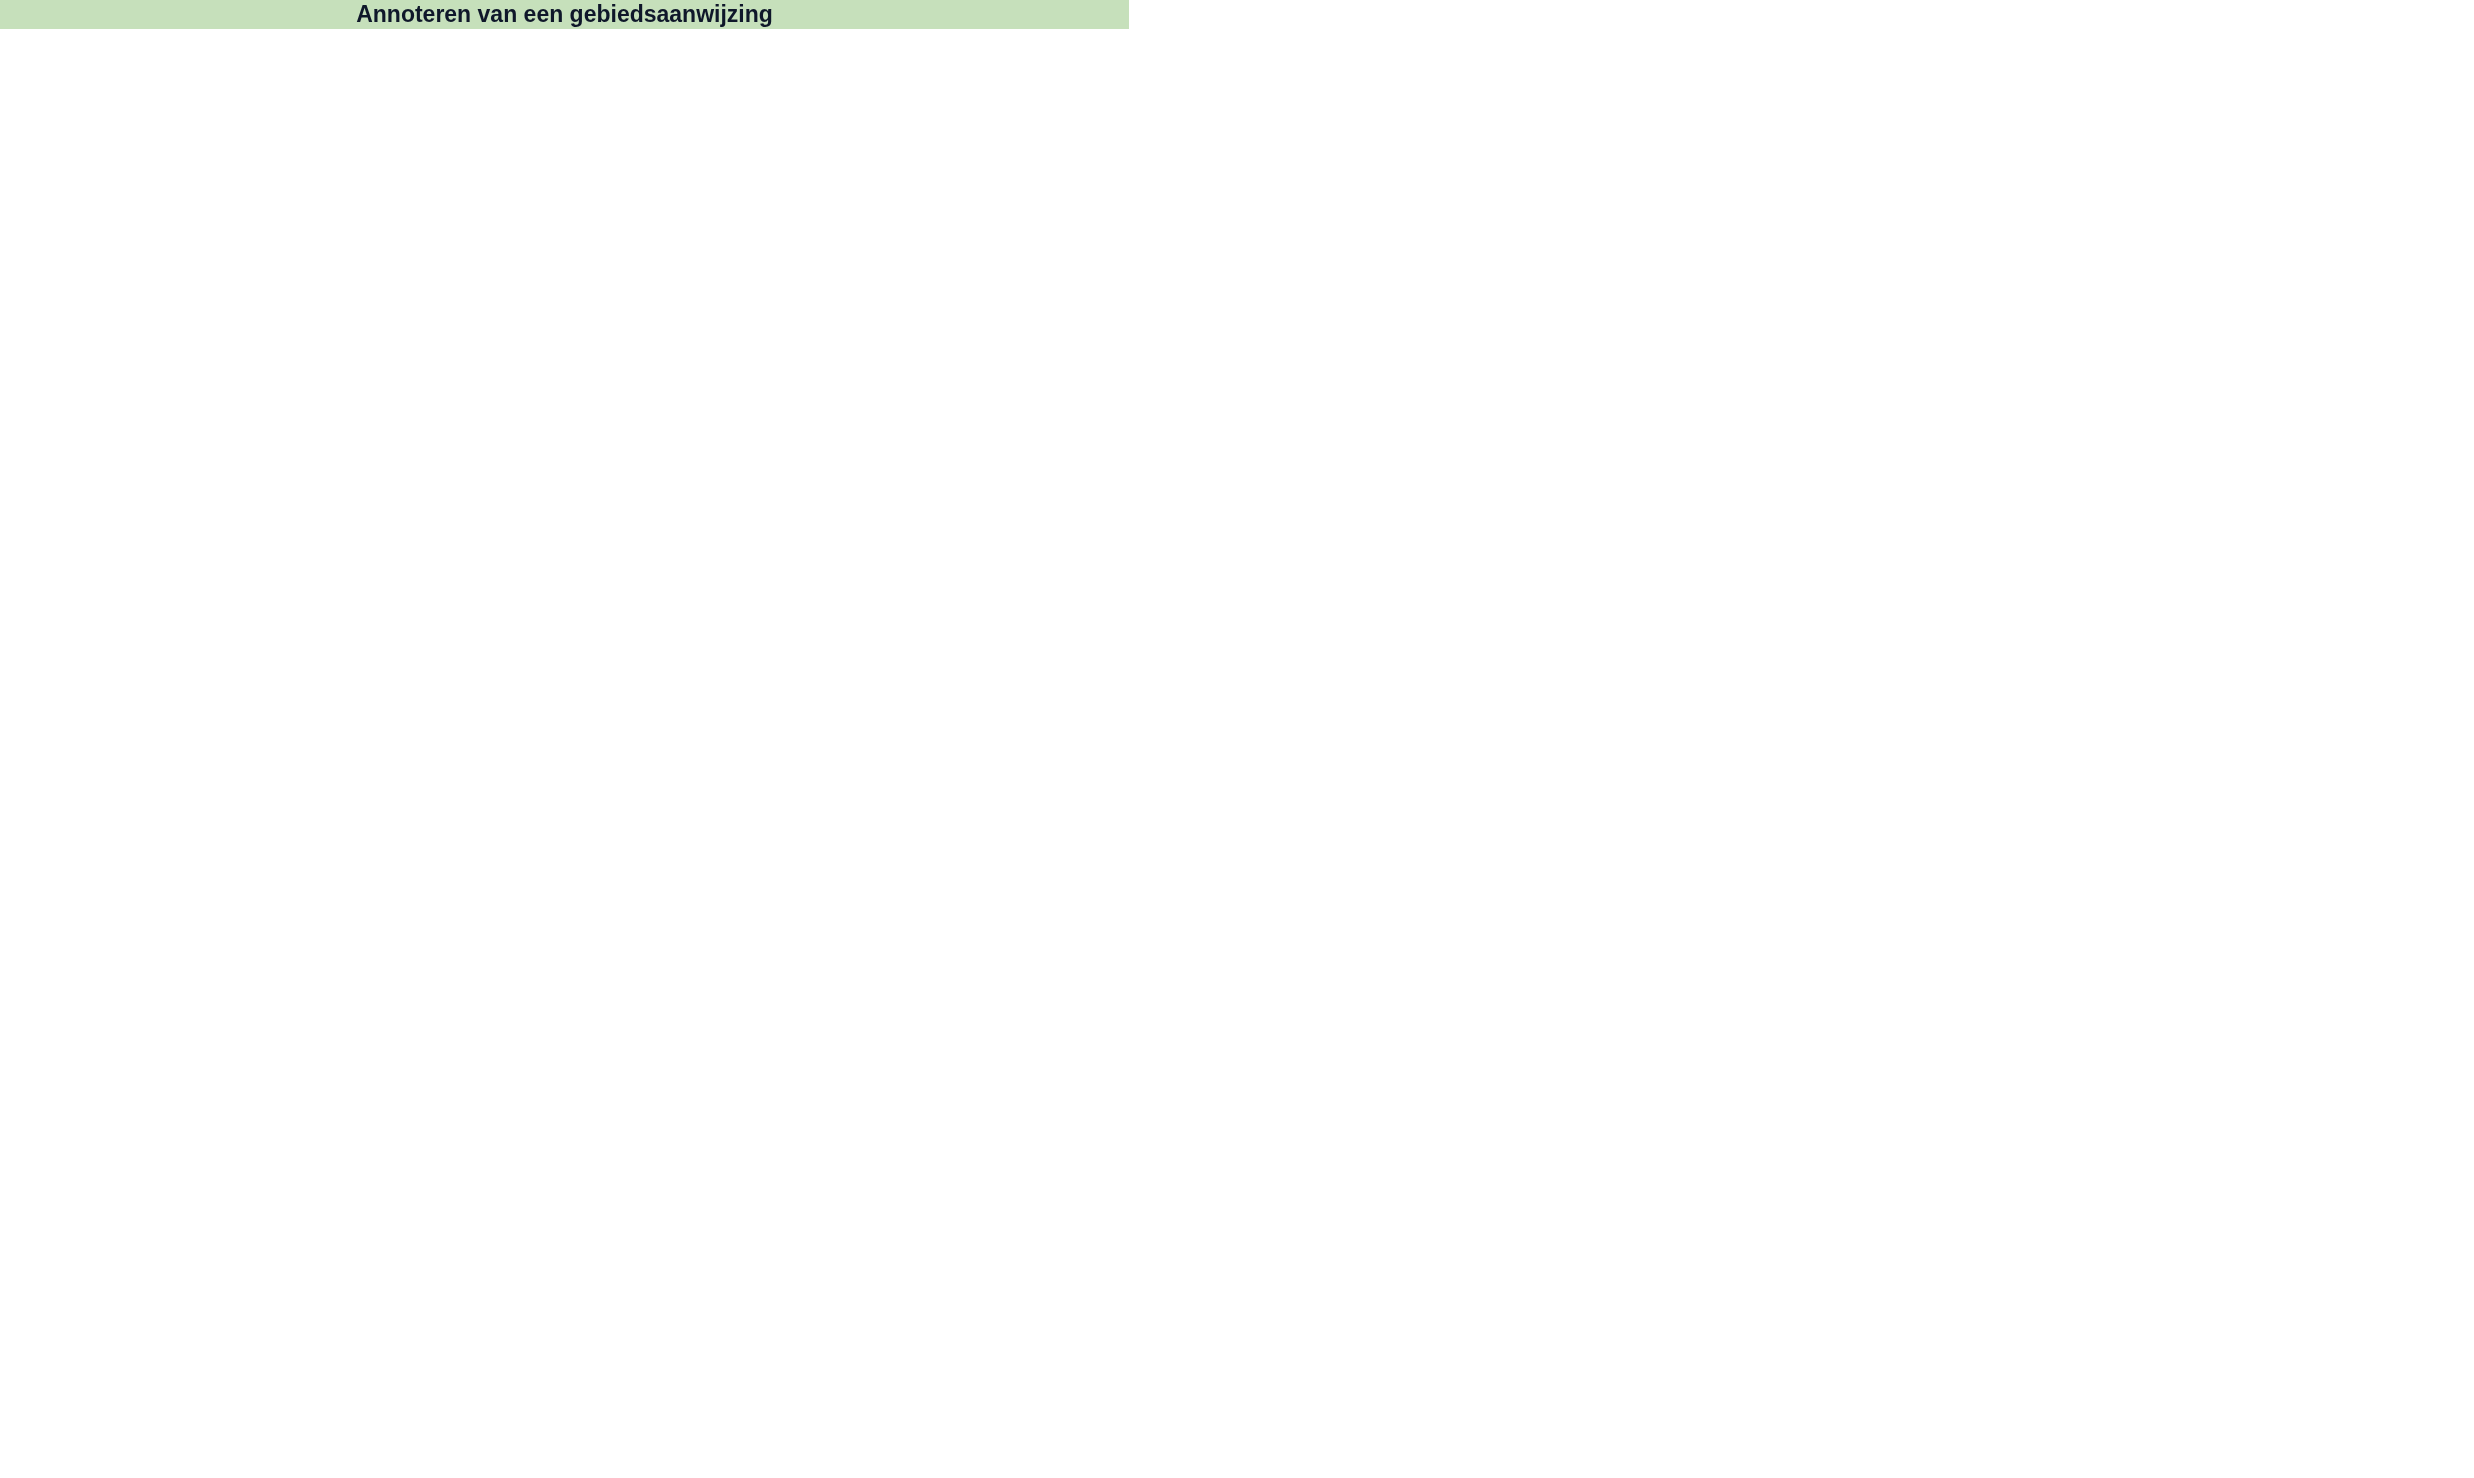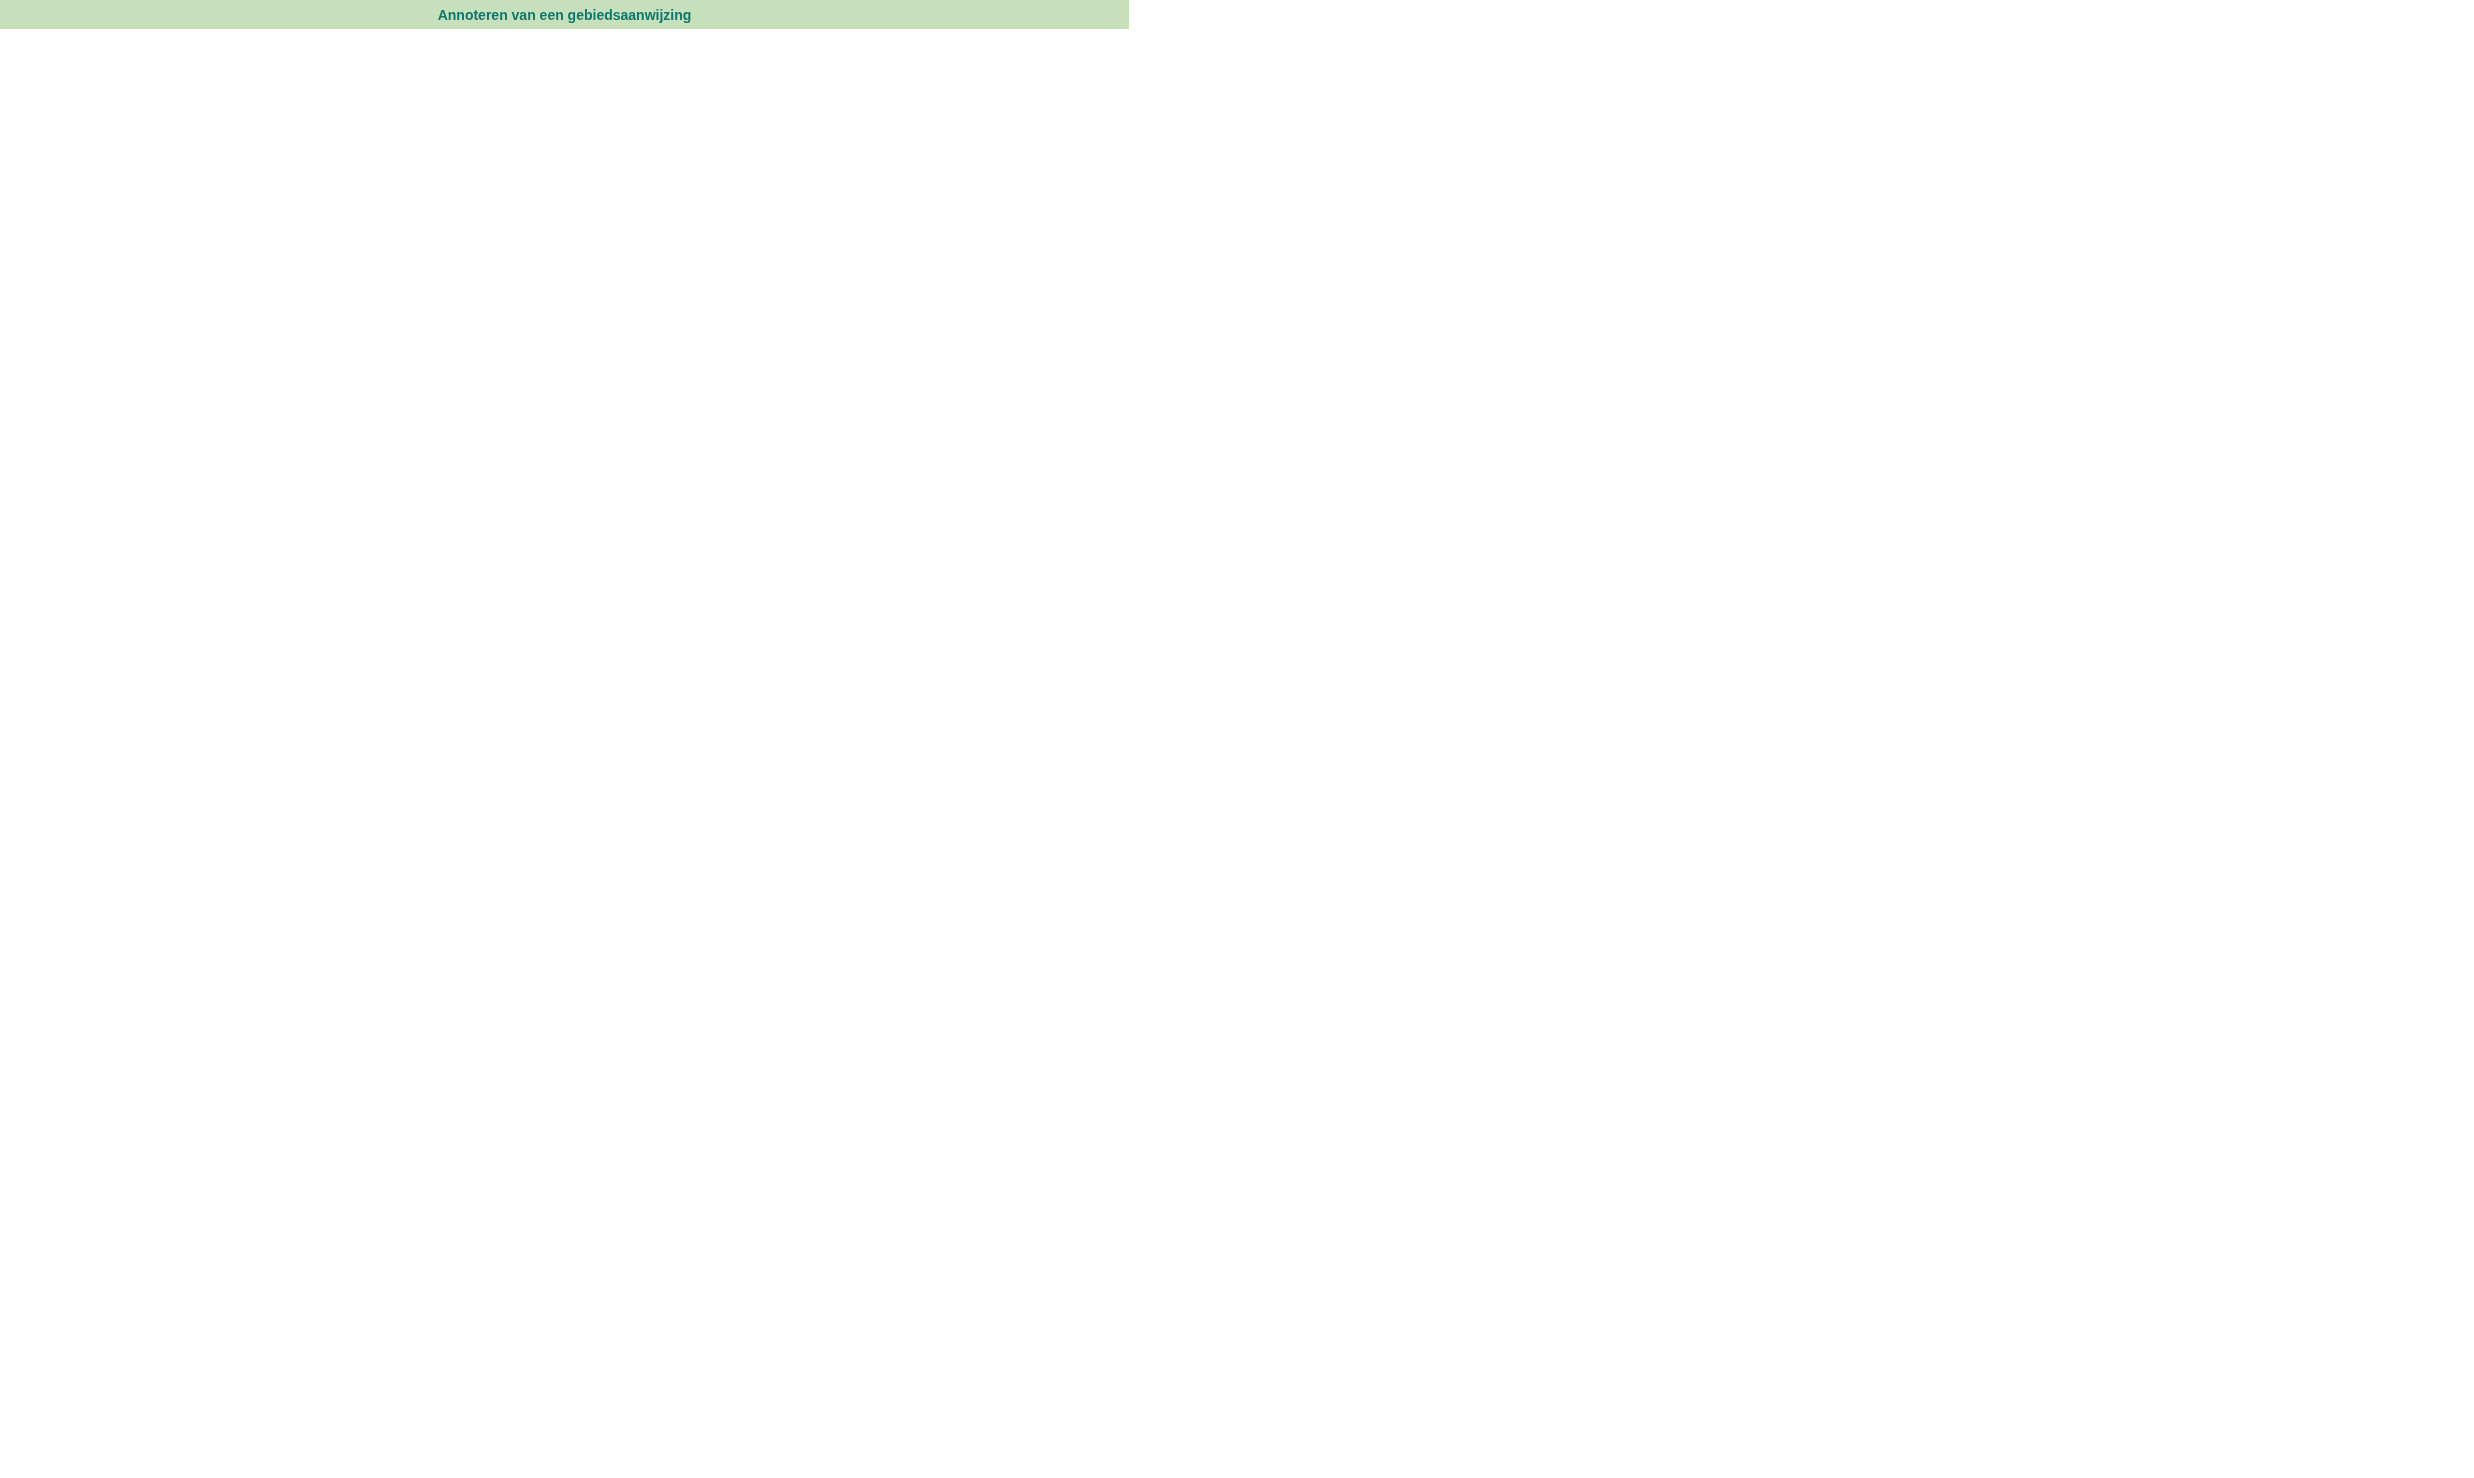--- a/index.html
+++ b/index.html
@@ -12,23 +12,23 @@
 
   
   .title-bar {
     background: #c6e0bb;
     height: 29px;
     display: flex;
     align-items: center;
     justify-content: center;
   }
   .title-bar-text {
-    color: #0f766e;
+    color: #0f172a;
     font-weight: 700;
-    font-size: 14px;
+    font-size: 23px;
   }
 
   
   .browser {
     position: absolute;
     left: 15.5px;
     top: 97px;
     width: 337px;
     height: 483px;
     border: 5.4px solid #414141;

